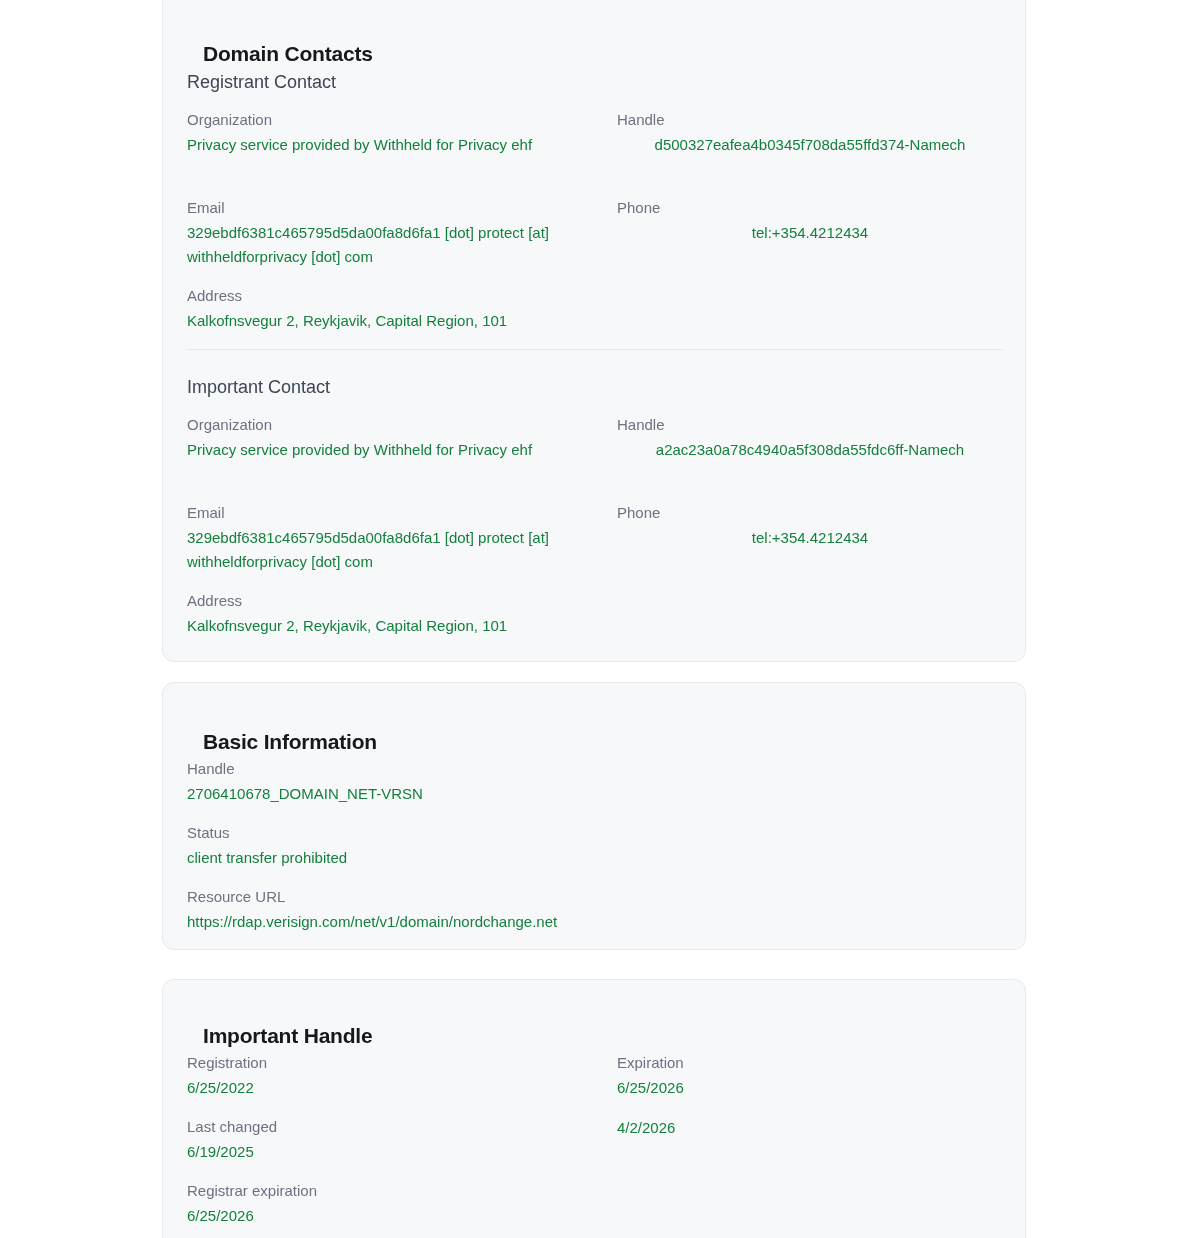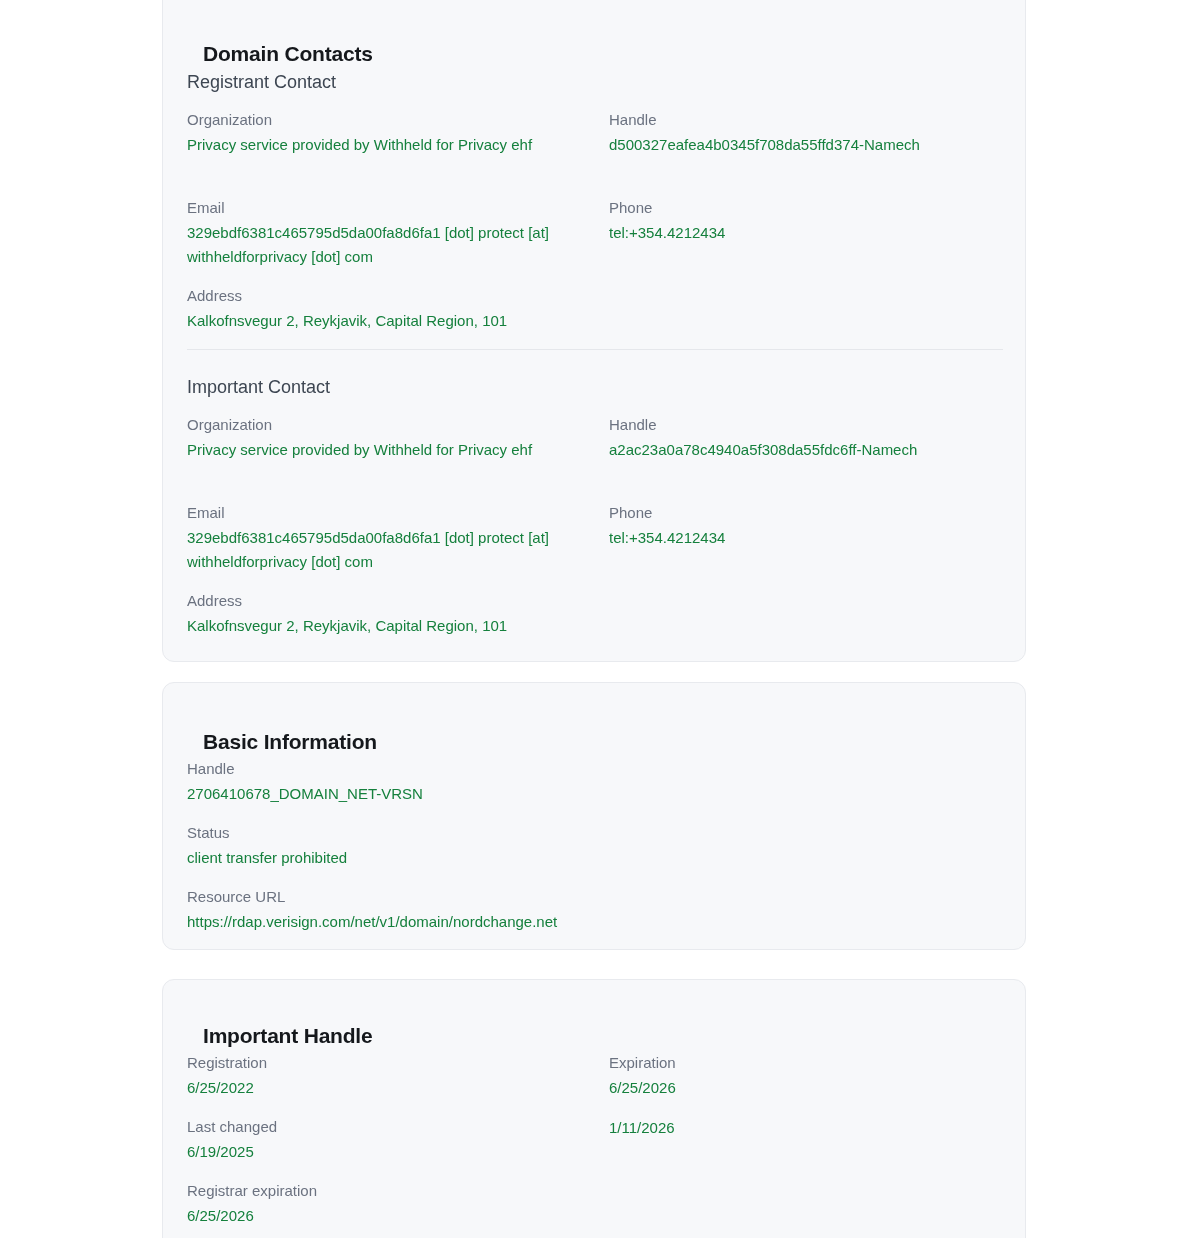--- a/index.html
+++ b/index.html
@@ -48,40 +48,40 @@
     color: #3d4652;
     line-height: 24px;
     margin: 0;
     padding: 0;
   }
 
   
   .grid {
     display: grid;
     grid-template-columns: 414px 1fr;
-    column-gap: 8px;
+    column-gap: 16px;
   }
   .field { margin: 0; }
   .field-label {
     font-size: 15px;
     color: #6b7280;
     line-height: 21px;
     margin: 0 0 3px 0;
     font-weight: normal;
   }
   .field-value {
     font-size: 15px;
     color: #15803d;
     line-height: 24px;
     font-weight: normal;
     margin: 0;
     max-width: 400px;
     word-wrap: break-word;
   }
-  .field-value.wide { max-width: 420px; }
+  .field-value.wide { max-width: 420px; text-align: center; }
 
   .divider {
     height: 1px;
     background: #e5e7eb;
     border: 0;
     margin: 0;
     width: 816px;
   }
 
   
@@ -207,21 +207,21 @@
     </div>
 
     <div class="grid abs" style="left:24px; top:136px; width:816px;">
 
       <div class="field">
         <div class="field-label">Last changed</div>
         <div class="field-value">6/19/2025</div>
       </div>
 
       <div class="field">
-        <div class="field-value">1/11/2026</div>
+        <div class="field-value">4/2/2026</div>
       </div>
     </div>
 
     <div class="abs" style="left:24px; top:200px; width:816px;">
       <div class="field-label">Registrar expiration</div>
       <div class="field-value">6/25/2026</div>
     </div>
   </section>
 
 </div>

